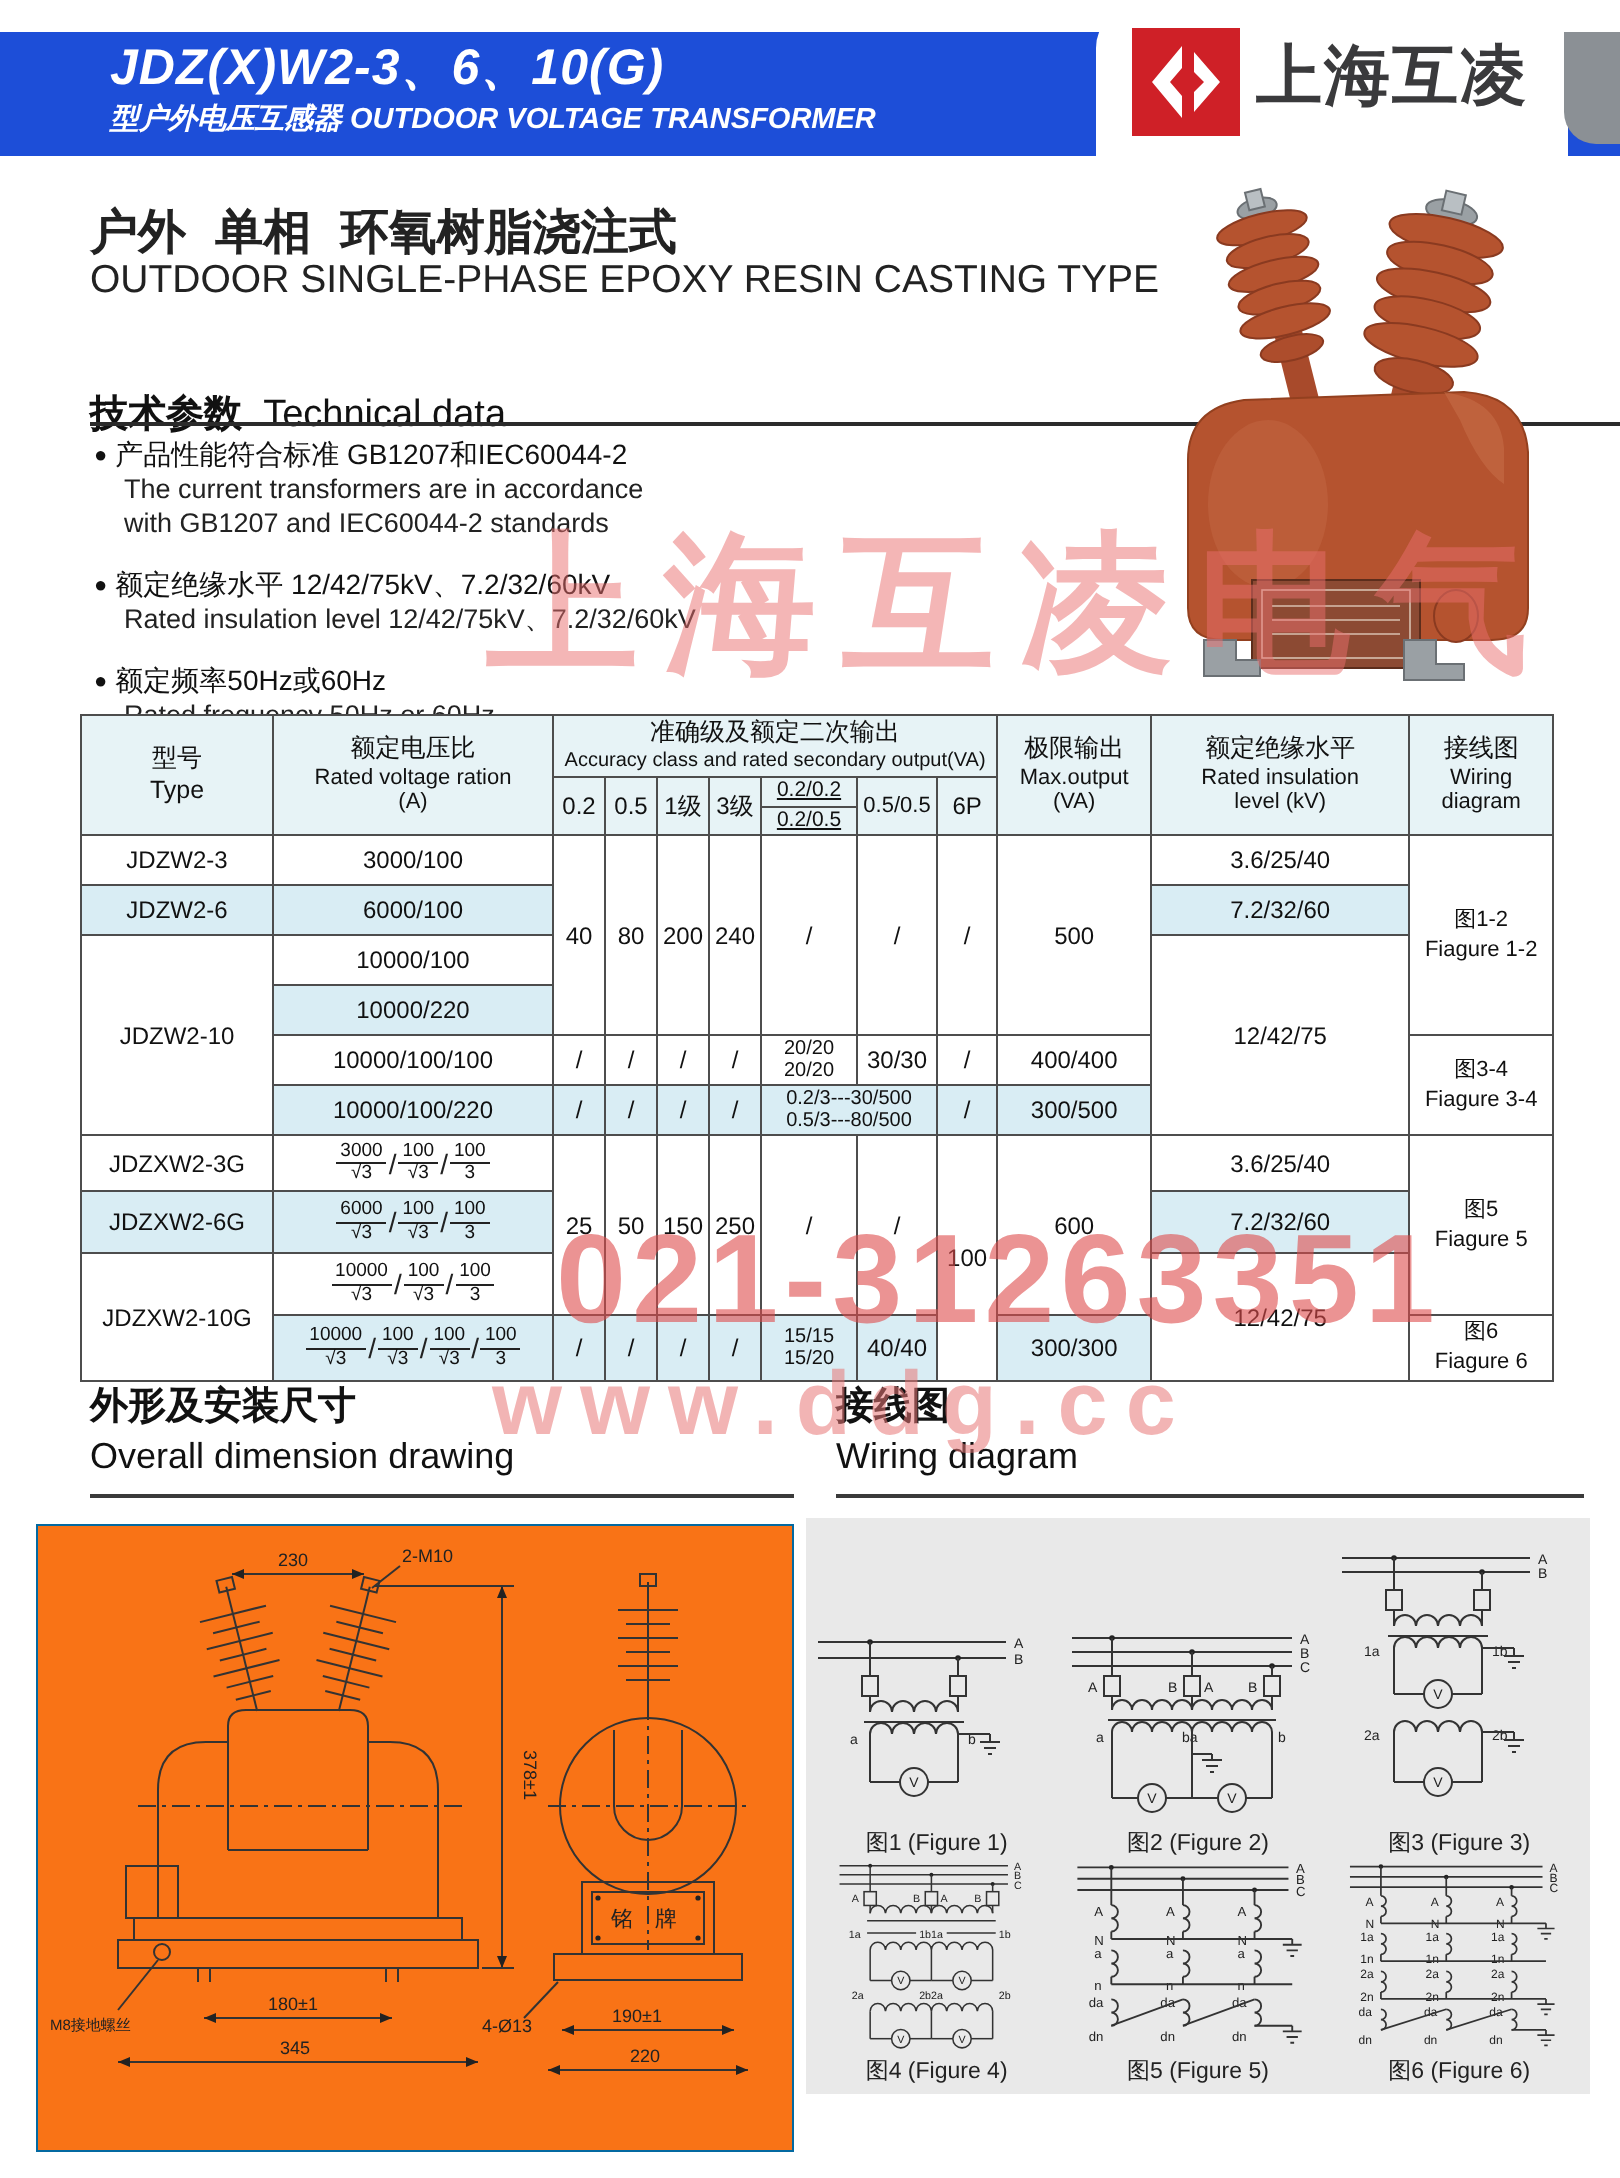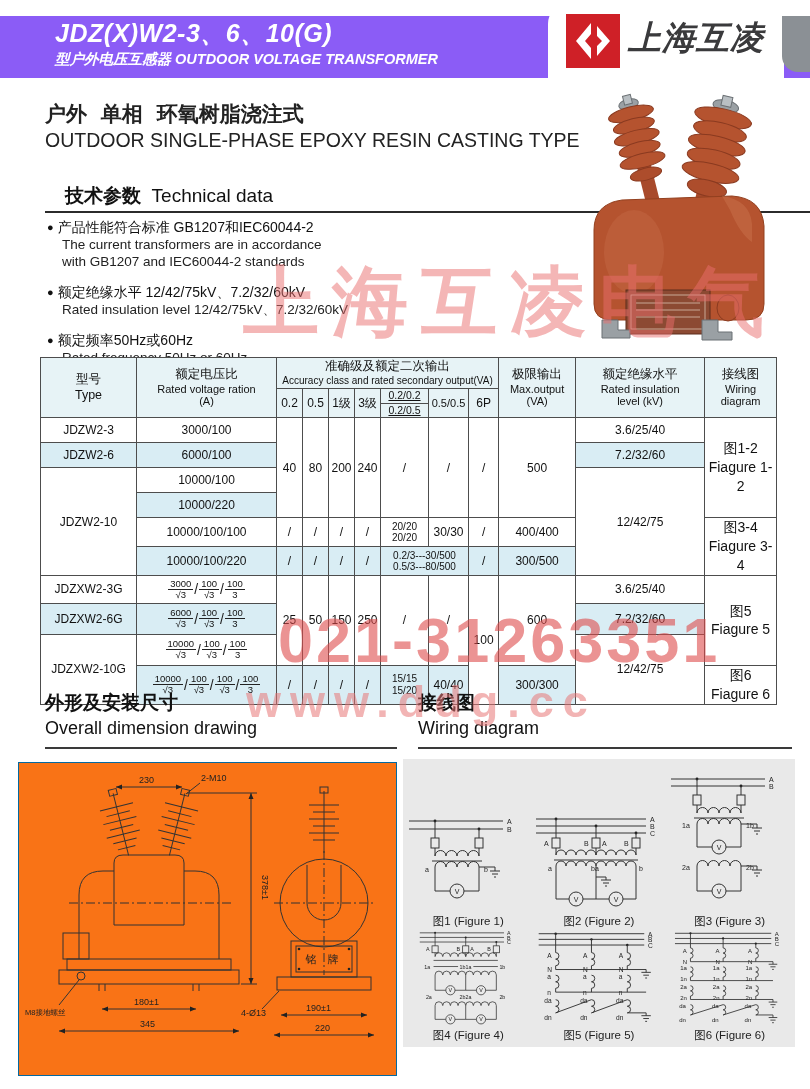--- a/index.html
+++ b/index.html
@@ -1,31 +1,31 @@
 <!DOCTYPE html>
 <html><head>
 <meta charset="utf-8">
 <style>
   html,body{margin:0;padding:0;background:#fff;}
   .page{position:relative;width:810px;height:1089px;background:#fff;overflow:hidden;
         font-family:"Liberation Sans",sans-serif;color:#1a1a1a;}
   
-  .banner{position:absolute;left:0;top:16px;width:810px;height:62px;background:#8b5cf6;}
+  .banner{position:absolute;left:0;top:16px;width:810px;height:62px;background:#1d4ed8;}
   .banner-title{position:absolute;left:55px;top:1px;color:#fff;font-size:25px;font-weight:700;font-style:italic;letter-spacing:.5px;}
   .banner-sub{position:absolute;left:55px;top:34px;color:#fff;font-size:14.5px;font-weight:700;font-style:italic;}
   .logo-box{position:absolute;left:548px;top:2px;width:236px;height:90px;background:#fff;border-radius:22px 0 0 8px;}
   .logo-sq{position:absolute;left:18px;top:12px;width:54px;height:54px;}
-  .logo-cn{position:absolute;left:80px;top:14px;font-size:33px;font-weight:700;color:#3a3a3c;letter-spacing:1px;font-style:italic;}
+  .logo-cn{position:absolute;left:80px;top:14px;font-size:33px;font-weight:700;color:#3a3a3c;letter-spacing:1px;}
   .logo-en{position:absolute;left:4px;bottom:4px;width:228px;text-align:center;font-size:14px;color:#2b2b2b;
            border-bottom:2px solid #4a4a4a;padding-bottom:3px;}
   .corner-block{position:absolute;left:782px;top:16px;width:28px;height:56px;background:#8b9095;border-radius:0 0 0 16px;}
   
-  .intro-cn{position:absolute;left:45px;top:100px;font-size:21px;font-weight:700;color:#222;word-spacing:8px;}
+  .intro-cn{position:absolute;left:45px;top:100px;font-size:24px;font-weight:700;color:#222;word-spacing:8px;}
   .intro-en{position:absolute;left:45px;top:129px;font-size:19.5px;color:#222;}
-  .tech-head{position:absolute;left:45px;top:183px;font-size:19px;color:#111;margin-left:20px;}
+  .tech-head{position:absolute;left:45px;top:194px;font-size:19px;color:#111;}
   .tech-head b{font-weight:700;}
   .tech-rule{position:absolute;left:45px;top:211px;width:765px;border-top:2px solid #2b2b2b;}
   .bullets{position:absolute;left:47px;top:219px;width:520px;}
   .bullet{margin-bottom:13px;}
   .bullet .cn{font-size:14px;color:#111;}
   .bullet .cn::before{content:"●";font-size:11px;margin-right:4px;position:relative;top:-1px;}
   .bullet .en{font-size:13.5px;color:#222;margin-left:15px;white-space:pre-line;line-height:1.25;}
   .product{position:absolute;left:572px;top:92px;}
   
   .wm{position:absolute;pointer-events:none;z-index:30;font-weight:700;}
@@ -37,21 +37,21 @@
   table{border-collapse:collapse;table-layout:fixed;width:736px;}
   th,td{border:1px solid #4d4d4d;text-align:center;vertical-align:middle;padding:0 1px;
         font-size:12px;color:#111;font-weight:400;overflow:hidden;}
   thead th{background:#e7f3f6;}
   .hcn{font-size:12.5px;line-height:1.25;}
   .hen{font-size:10px;line-height:1.15;}
   td.hl{background:#d9edf4;}
   .stk-top{border-bottom:1px solid #4d4d4d;}
   th.stk{font-size:10.5px;line-height:1.3;padding:0;text-decoration:underline;}
   td.sm{font-size:10px;line-height:1.15;}
-  td.fig{font-size:14px;line-height:1.35;}
+  td.fig{font-size:11px;line-height:1.35;}
   .fr{display:inline-block;vertical-align:middle;font-size:9.5px;line-height:1.1;}
   .fr .num{display:block;border-bottom:1px solid #222;padding:0 2px;}
   .fr .den{display:block;}
   .fsl{display:inline-block;vertical-align:middle;font-size:14px;margin:0 1px;color:#222;}
   
   .sec-title{position:absolute;top:690px;}
   .sec-title .cn{font-size:19px;font-weight:700;color:#111;}
   .sec-title .en{font-size:18px;color:#111;margin-top:2px;}
   .st-dim{left:45px;width:352px;border-bottom:2px solid #3a3a3a;padding-bottom:8px;}
   .st-wir{left:418px;width:374px;border-bottom:2px solid #3a3a3a;padding-bottom:8px;}

